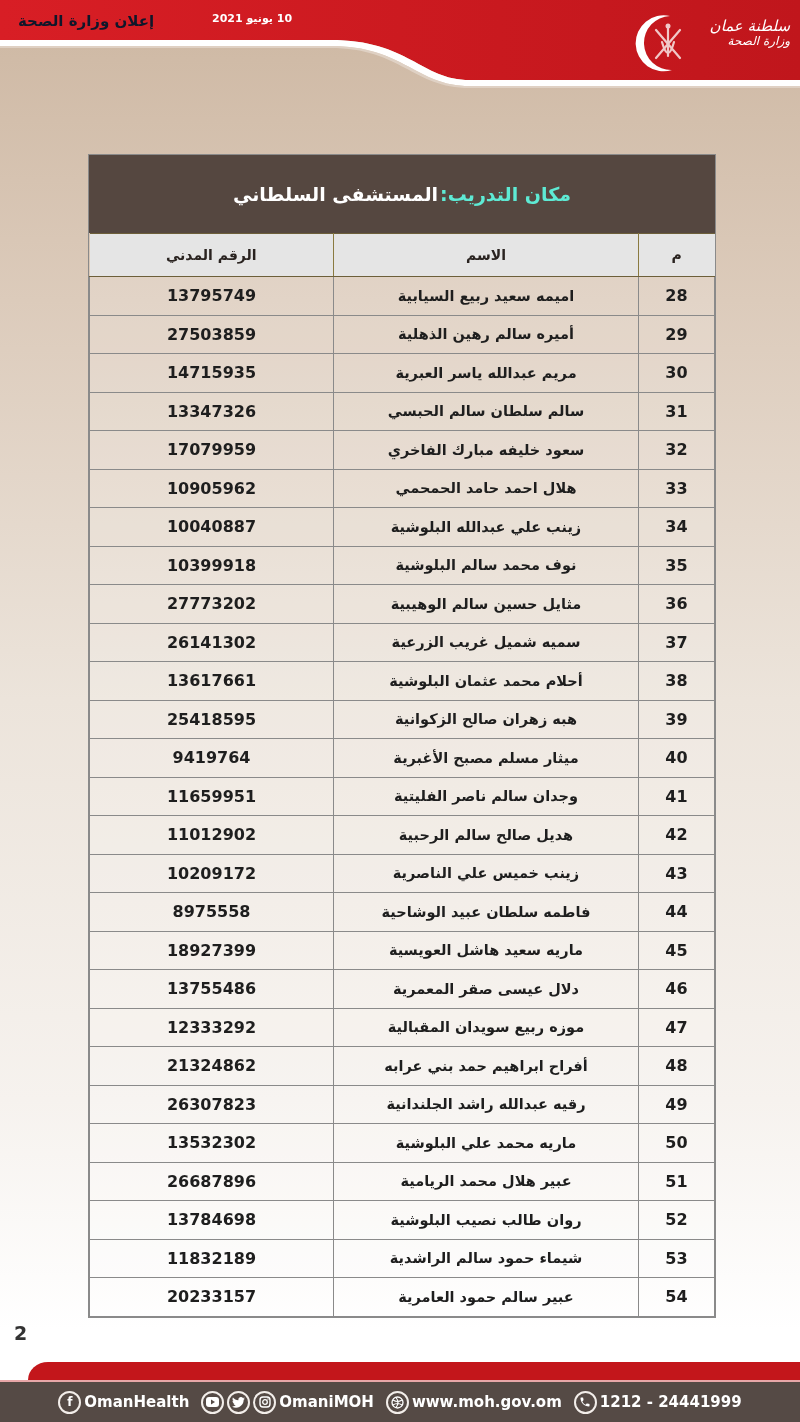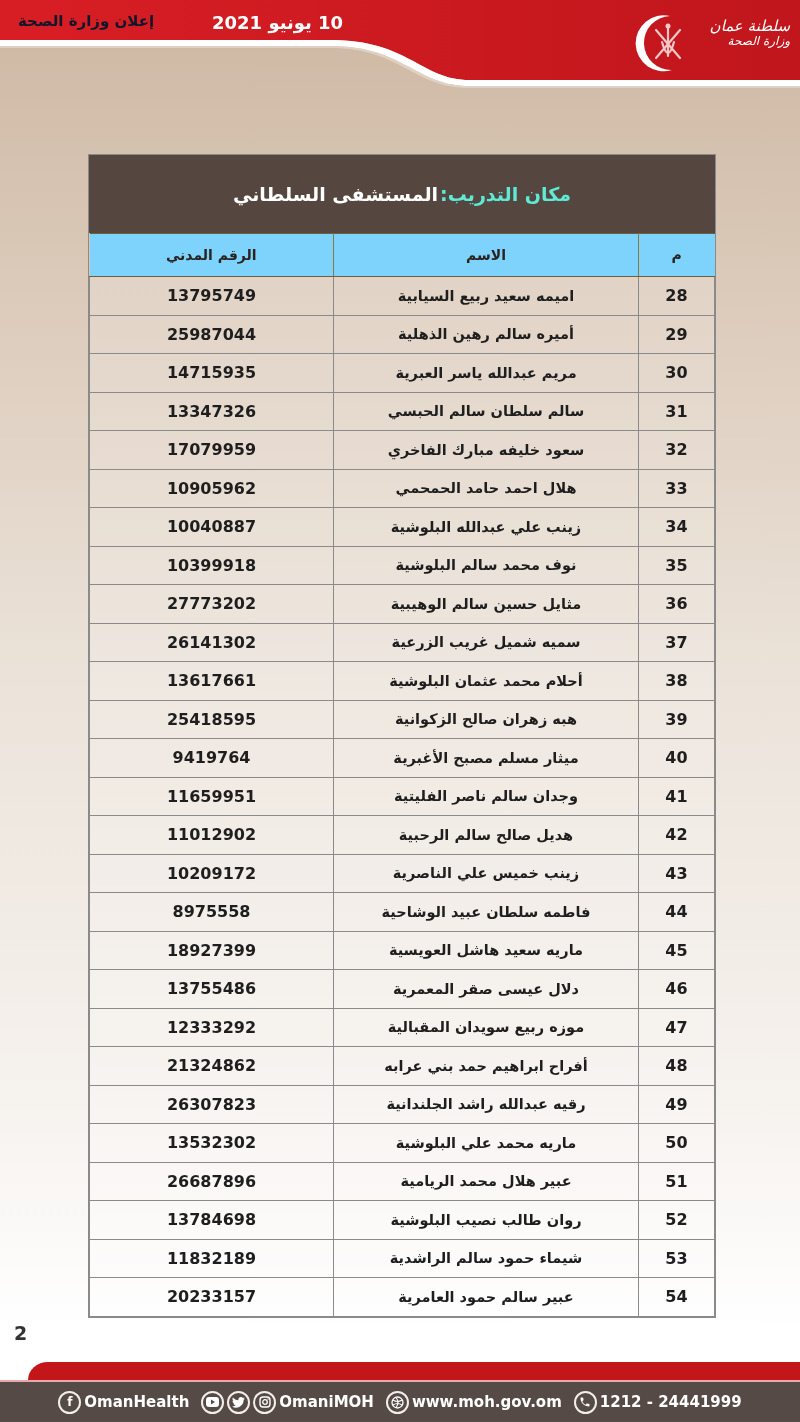--- a/index.html
+++ b/index.html
@@ -9,21 +9,21 @@
       font-family: "DejaVu Sans", sans-serif;
       background: linear-gradient(180deg, #cdb7a2 0px, #dccbbb 300px, #ece4db 700px, #f6f2ee 1100px, #ffffff 1330px);
     }
     
     .header {
       position: absolute; left: 0; top: 0; width: 800px; height: 95px;
     }
     .header svg.banner { position: absolute; left: 0; top: 0; }
     .header-date {
       position: absolute; top: 12px; left: 212px;
-      color: #fff; font-weight: bold; font-size: 18px;
+      color: #fff; font-weight: bold; font-size: 11px;
       direction: rtl; white-space: nowrap;
     }
     .header-title {
       position: absolute; top: 12px; left: 18px;
       color: #0f172a; font-weight: bold; font-size: 15px;
       direction: rtl; white-space: nowrap;
     }
     .logo {
       position: absolute; top: 12px; left: 632px; width: 160px; height: 62px;
     }
@@ -42,21 +42,21 @@
     }
     .caption {
       height: 78px; background: #554740;
       display: flex; align-items: center; justify-content: center;
       direction: rtl; font-weight: bold; font-size: 19px;
     }
     .caption .cap-label { color: #5eead4; }
     .caption .cap-value { color: #ffffff; margin-right: 2px; }
     table { width: 100%; border-collapse: collapse; direction: rtl; }
     th {
-      background: #7dd3fc; color: #2a2320; height: 43px;
+      background: #e5e5e5; color: #2a2320; height: 43px;
       font-size: 14px; font-weight: bold;
       border-left: 1px solid #8a7a40; border-top: 1px solid #6d5f3a;
       border-bottom: 1px solid #6d5f3a;
     }
     th:last-child { border-left: none; }
     td {
       height: 38.5px; text-align: center; font-weight: bold;
       color: #1e1e1e; font-size: 15px;
       border: 1px solid #8a8a8a;
       background: rgba(255,255,255,0.18);
@@ -147,21 +147,21 @@
     </thead>
     <tbody id="rows">
         <tr>
           <td class="c-num">28</td>
           <td class="c-name">اميمه سعيد ربيع السيابية</td>
           <td class="c-id">13795749</td>
         </tr>
         <tr>
           <td class="c-num">29</td>
           <td class="c-name">أميره سالم رهين الذهلية</td>
-          <td class="c-id">25987044</td>
+          <td class="c-id">27503859</td>
         </tr>
         <tr>
           <td class="c-num">30</td>
           <td class="c-name">مريم عبدالله ياسر العبرية</td>
           <td class="c-id">14715935</td>
         </tr>
         <tr>
           <td class="c-num">31</td>
           <td class="c-name">سالم سلطان سالم الحبسي</td>
           <td class="c-id">13347326</td>

